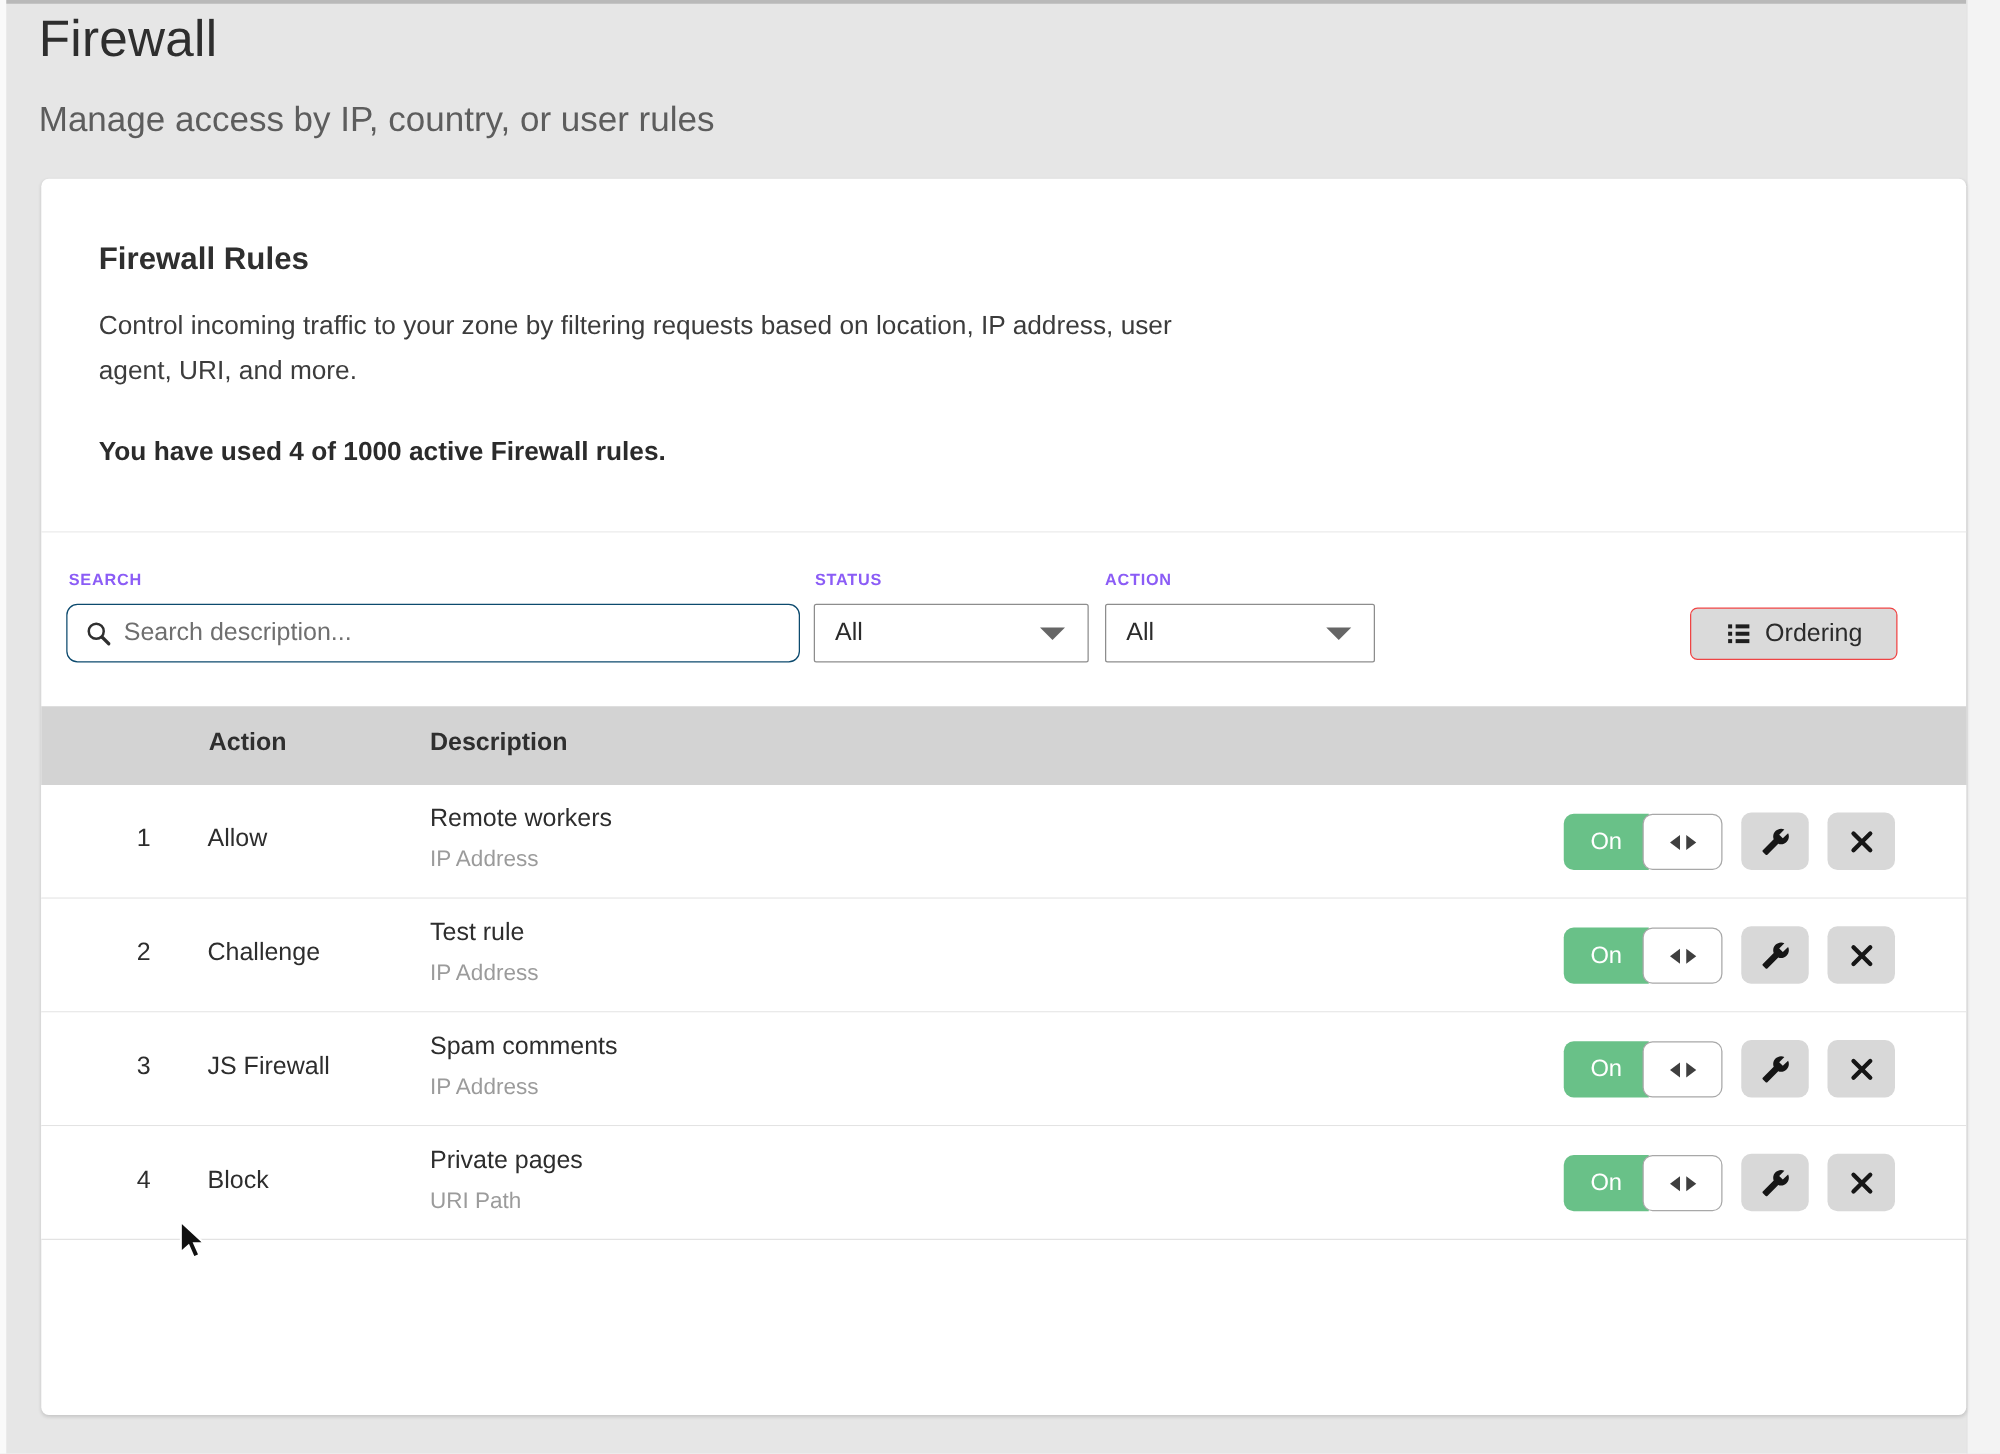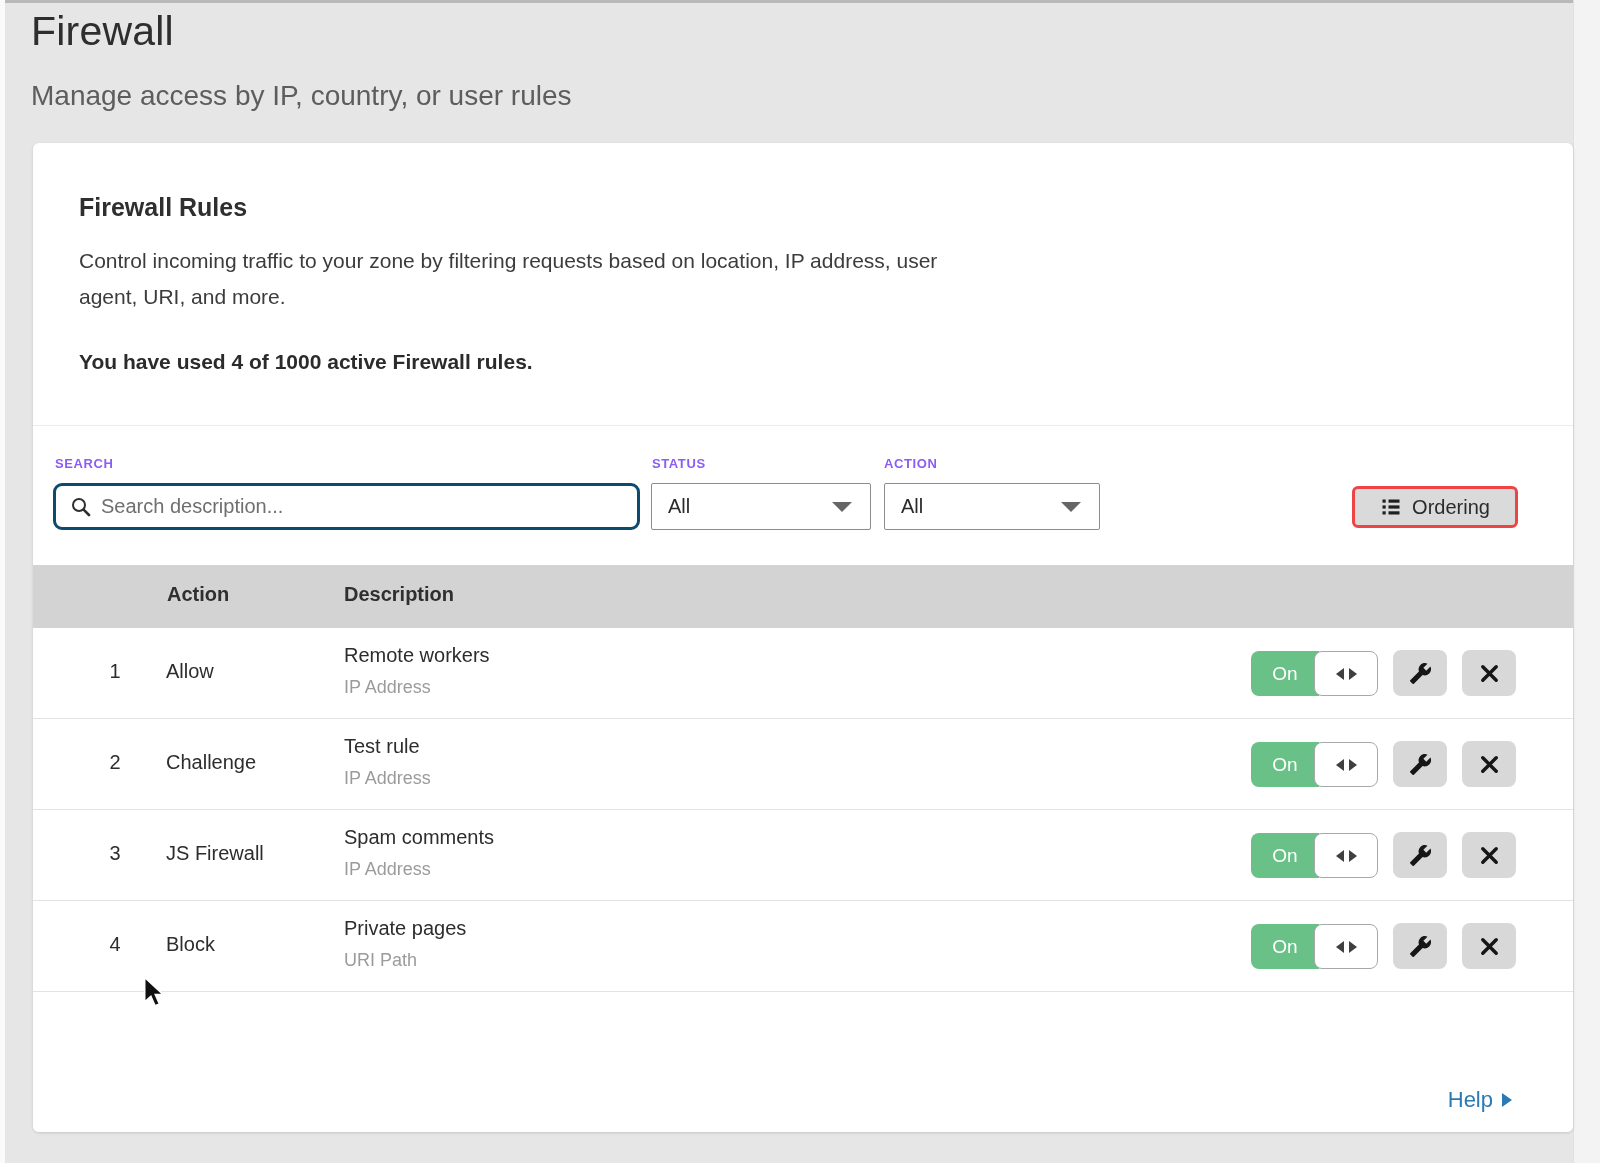--- a/index.html
+++ b/index.html
@@ -56,21 +56,21 @@
   .filter-label {
     position:absolute; font-size:13px; font-weight:700; color:#8b5cf6;
     letter-spacing:0.6px; text-transform:uppercase;
   }
   .lbl-search { left:22px; top:313px; }
   .lbl-status { left:619px; top:313px; }
   .lbl-action { left:851px; top:313px; }
 
   .search-box {
     position:absolute; left:20px; top:340px; width:587px; height:47px;
-    border:3px solid #0c4a6e; border-radius:9px; background:#fff;
+    border:1px solid #0c4a6e; border-radius:9px; background:#fff;
     display:flex; align-items:center; padding-left:14px;
   }
   .search-box svg { flex:0 0 auto; }
   .search-box input {
     border:none; outline:none; background:transparent;
     font-family:"Liberation Sans", sans-serif;
     font-size:20px; color:#2f2f2f; margin-left:9px; width:520px;
   }
   .search-box input::placeholder { color:#6f6f6f; opacity:1; }
 
@@ -84,21 +84,21 @@
   .sel-action { left:851px; width:216px; }
   .select .value { font-size:20px; color:#2b2b2b; }
   .caret {
     width:0; height:0;
     border-left:10px solid transparent; border-right:10px solid transparent;
     border-top:10px solid #666666;
   }
 
   .ordering-btn {
     position:absolute; left:1319px; top:343px; width:166px; height:42px;
-    background:#dadada; border:3px solid #ef4444; border-radius:6px;
+    background:#dadada; border:1px solid #ef4444; border-radius:6px;
     display:flex; align-items:center; justify-content:center; gap:10px;
     font-family:"Liberation Sans", sans-serif;
     font-size:20px; color:#2b2b2b; cursor:pointer;
   }
 
   .table-header {
     position:absolute; left:0; top:422px; width:100%; height:63px;
     background:#d3d3d3;
   }
   .th { position:absolute; top:18px; font-size:20px; font-weight:700; color:#2f2f2f; }
@@ -307,24 +307,18 @@
       </svg>
     </button>
     <button class="icon-btn btn-close">
       <svg width="23" height="23" viewBox="0 0 24 24">
         <path d="M5 5 L19 19 M19 5 L5 19" stroke="#161616" stroke-width="3.6" stroke-linecap="round"></path>
       </svg>
     </button>
   </div>
 
 
-  <div class="help-row">
-    <a class="help-link">
-      <span>Help</span>
-      <span class="help-arrow"></span>
-    </a>
-  </div>
 
 </div>
 
 <svg class="cursor" width="27" height="34" viewBox="0 0 18 23">
   <polygon points="1,1 1,17.5 5.2,13.8 8,20.2 11,18.9 8.2,12.6 13.6,12.6" fill="#111111" stroke="#ffffff" stroke-width="1.1"></polygon>
 </svg>
 
 </body></html>

